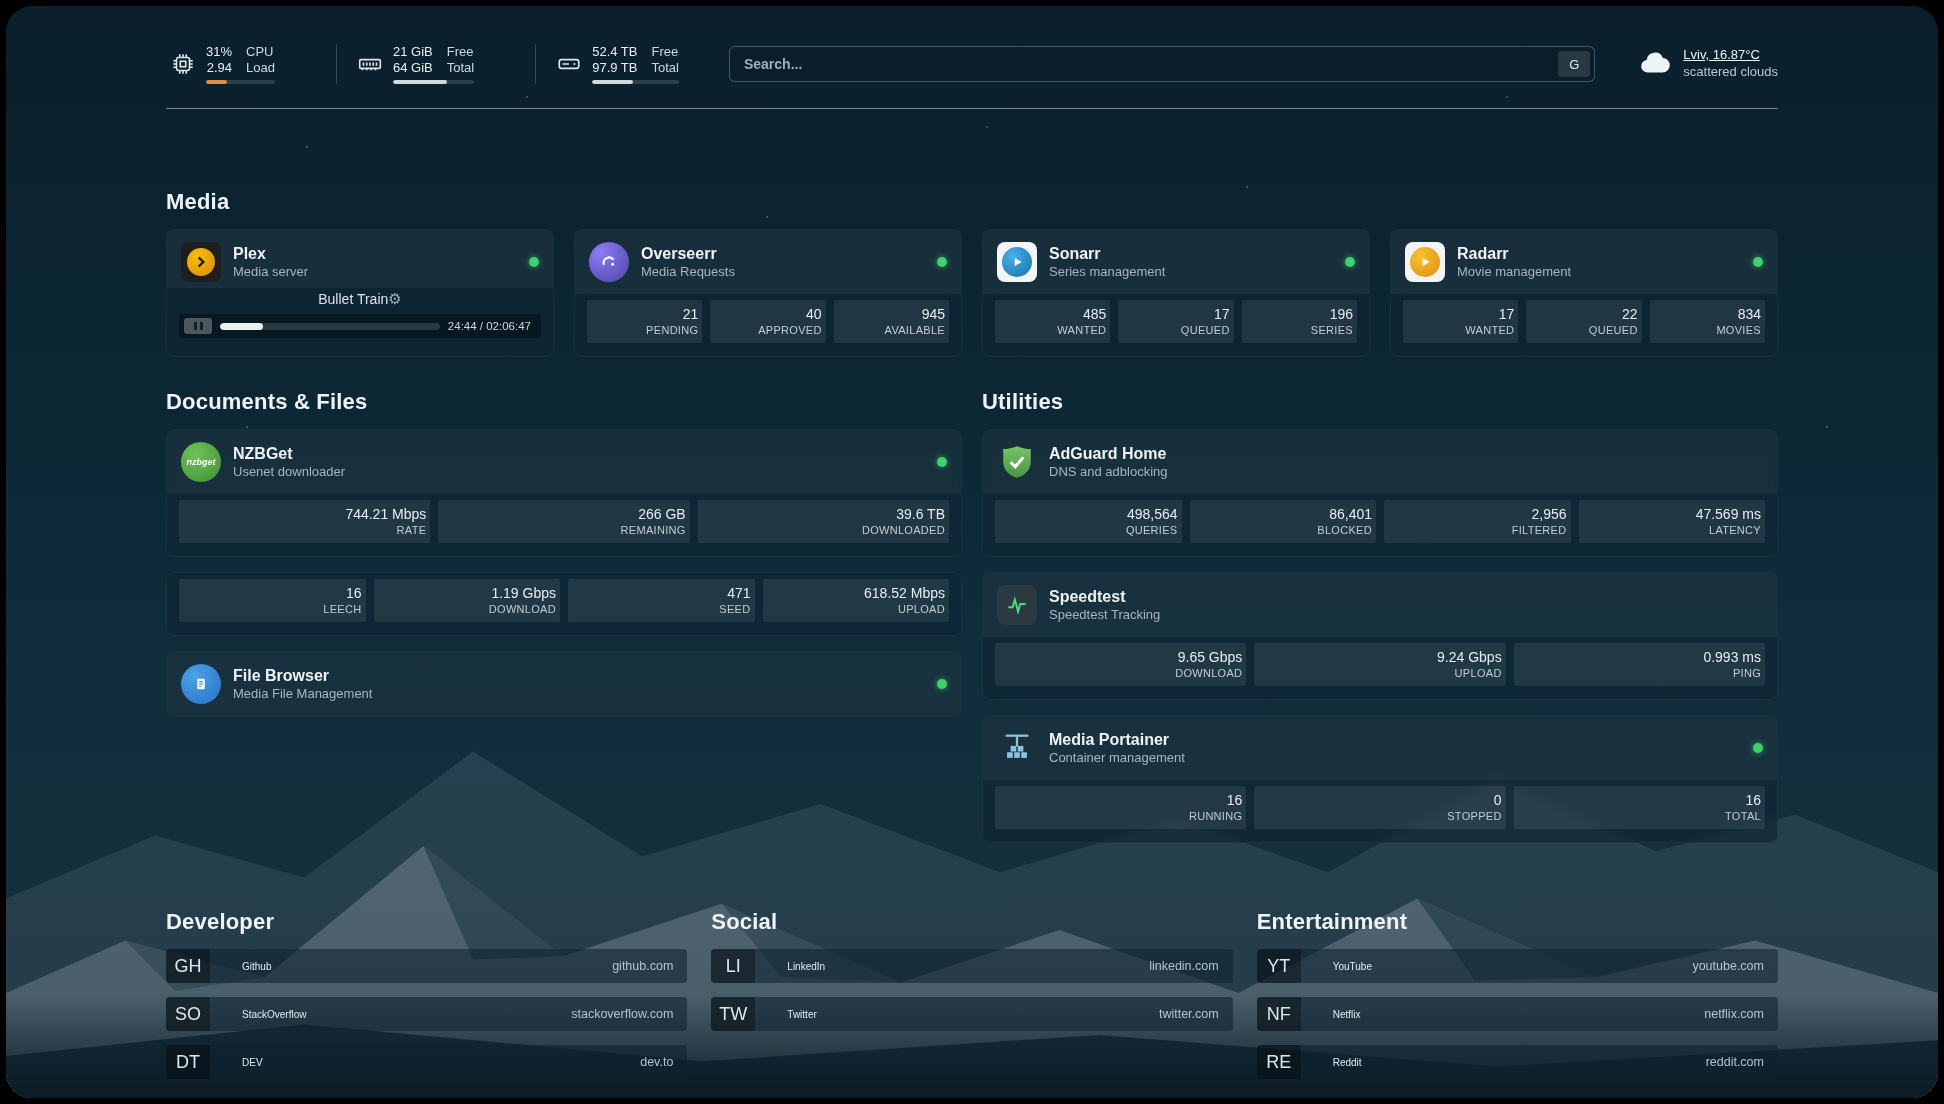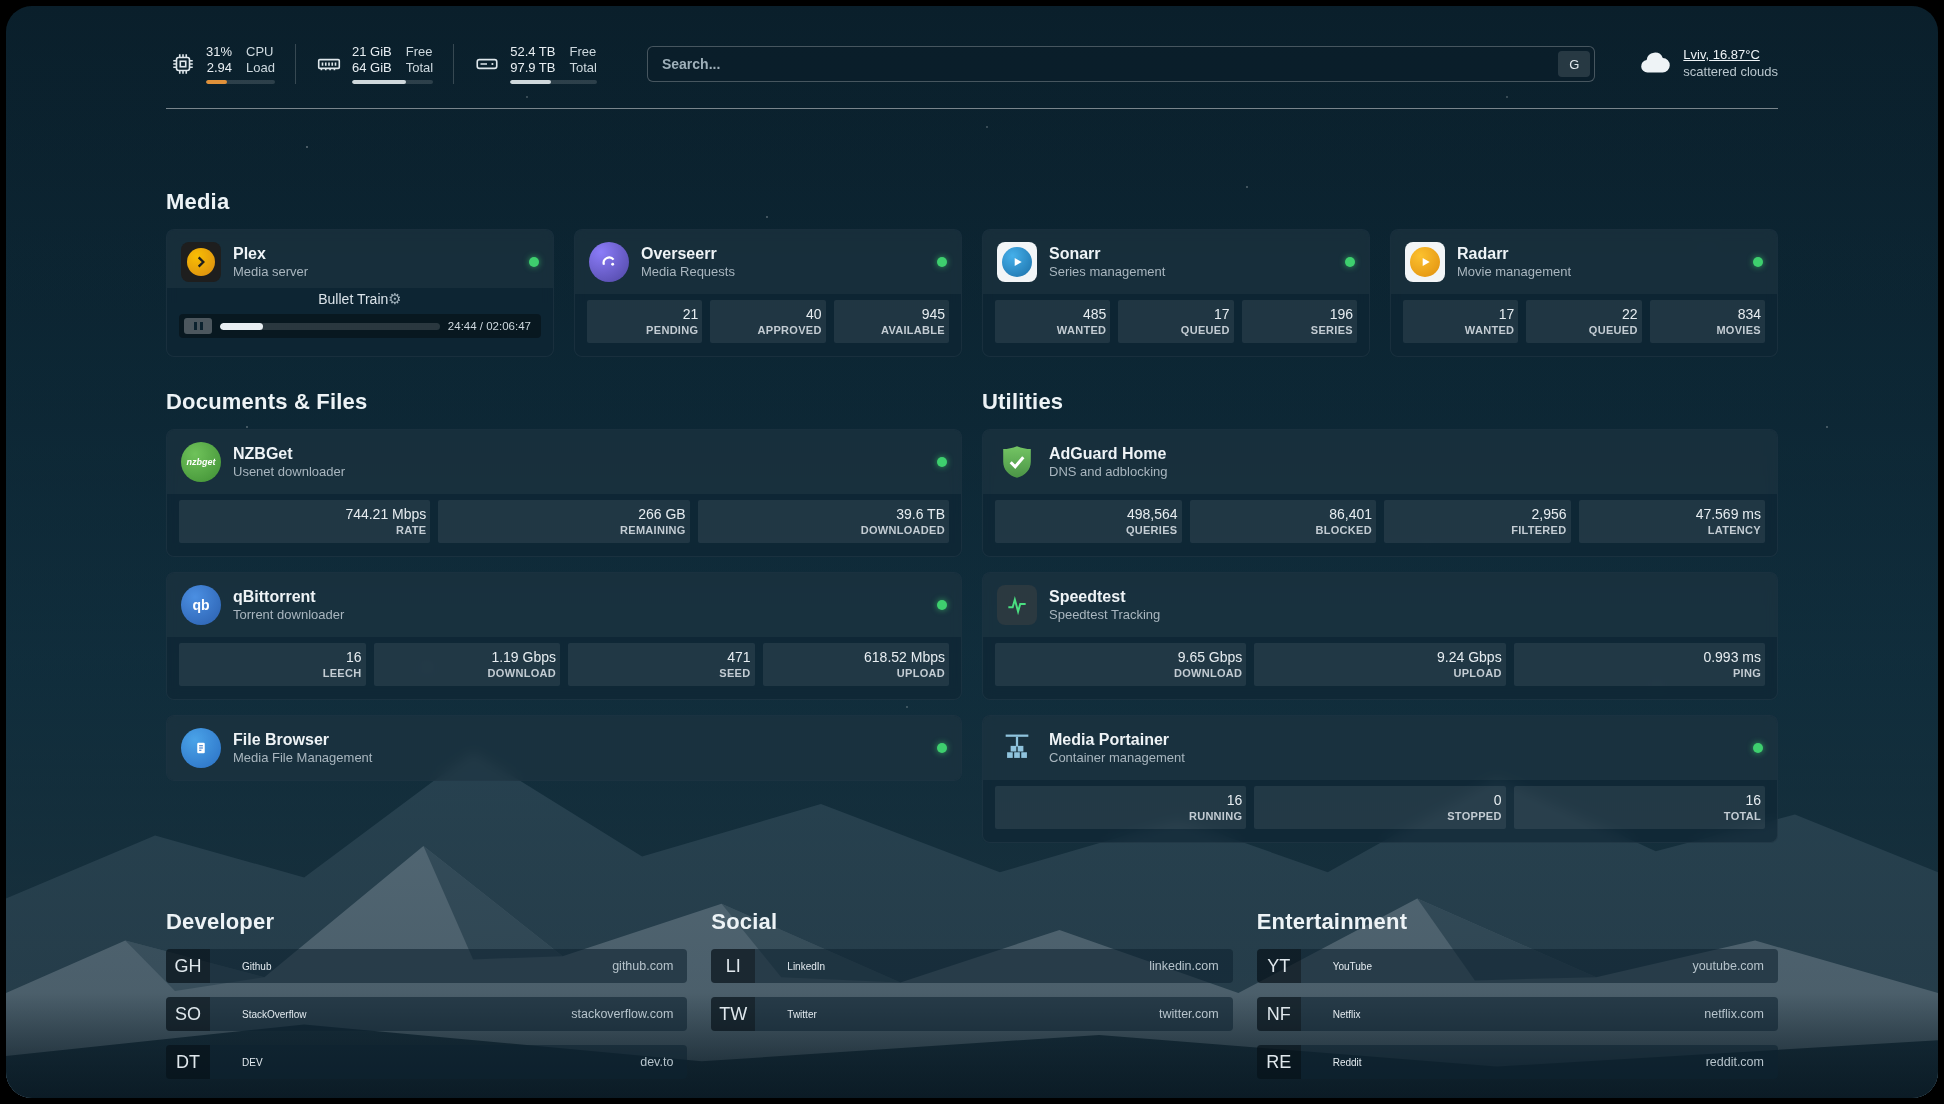--- a/index.html
+++ b/index.html
@@ -14,21 +14,21 @@
     box-shadow: 300px 140px rgba(255,255,255,.35), 520px 90px rgba(255,255,255,.25), 760px 210px rgba(255,255,255,.3),
       980px 120px rgba(255,255,255,.25), 1240px 180px rgba(255,255,255,.3), 1500px 90px rgba(255,255,255,.25),
       1700px 240px rgba(255,255,255,.3), 240px 420px rgba(255,255,255,.3), 640px 500px rgba(255,255,255,.25),
       1100px 460px rgba(255,255,255,.3), 1420px 540px rgba(255,255,255,.25), 1820px 420px rgba(255,255,255,.3),
       420px 660px rgba(255,255,255,.3), 900px 700px rgba(255,255,255,.25), 1650px 680px rgba(255,255,255,.3); }
 
   .content { position:relative; width:1612px; margin:0 auto; }
 
   
   .topbar { display:flex; align-items:center; padding-top:38px; }
-  .resources { display:flex; align-items:center; }
+  .resources { display:flex; align-items:center;gap:41px; }
   .res { display:flex; align-items:center; gap:10px; padding:0 20px; }
   .res:first-child { padding-left:4px; }
   .res + .res { border-left:1px solid rgba(255,255,255,0.18); }
   .res-icon { color:#dfe7ec; display:flex; }
   .res-grid { display:grid; grid-template-columns:auto auto; column-gap:14px; row-gap:1px; font-size:13px; }
   .res-val { color:#e8eef2; text-align:right; }
   .res-lab { color:#cdd8de; }
   .res-bar { grid-column:1 / -1; height:4px; margin-top:4px; background:rgba(255,255,255,0.14); border-radius:2px; overflow:hidden; }
   .res-bar i { display:block; height:100%; border-radius:2px; }
   .res-bar.cpu i { background:#e0913a; }
@@ -60,21 +60,21 @@
   .card-head { display:flex; align-items:center; gap:12px; padding:12px 14px; background:rgba(255,255,255,0.045); cursor:pointer; }
   .svc-icon { width:40px; height:40px; flex:0 0 40px; display:flex; align-items:center; justify-content:center; }
   .svc-names { flex:1; line-height:1.25; }
   .svc-name { color:#eef3f6; font-size:16px; font-weight:600; }
   .svc-sub { color:#a9b6bf; font-size:13px; }
   .dot { width:10px; height:10px; border-radius:50%; background:#3ecf6e; box-shadow:0 0 6px rgba(62,207,110,0.7); flex:0 0 10px; }
   .card-body { padding:6px 12px 13px; }
   .stats { display:flex; gap:8px; }
   .stat { flex:1; background:rgba(255,255,255,0.08); border-radius:2px; text-align:right; padding:6px 4px 7px; }
   .stat-val { color:#e7edf1; font-size:14px; }
-  .stat-lab { color:#c3ccd3; font-size:11px; font-weight:700; letter-spacing:0.3px; margin-top:2px; }
+  .stat-lab { color:#c3ccd3; font-size:11px; font-weight:400; letter-spacing:0.3px; margin-top:2px; }
 
   
   .plex-head { padding-bottom:6px; }
   .plex-track-row { display:flex; align-items:center; justify-content:center; padding:2px 14px 6px; }
   .plex-track { color:#dbe4ea; font-size:14px; }
   .gear { color:#9fb0ba; font-size:15px; cursor:pointer; background:none; border:none; font-family:inherit; }
   .player { display:flex; align-items:center; gap:8px; margin:0 12px 12px; background:rgba(0,0,0,0.35); border-radius:4px; padding:4px 10px 4px 5px; }
   .pause-btn { width:28px; height:16px; background:rgba(255,255,255,0.28); border:none; border-radius:3px; display:flex;
                align-items:center; justify-content:center; gap:3px; cursor:pointer; }
   .pause-btn i { width:3px; height:8px; background:#0c222e; display:block; }
@@ -372,30 +372,20 @@
                   </div>
               <div class="stat">
                 <div class="stat-val">39.6 TB</div>
                     <div class="stat-lab">DOWNLOADED</div>
                   </div>
             </div>
               </div>
           </div>
 
           <div class="card">
-            <div class="card-head">
-              <span class="svc-icon">
-                  <span class="ic-circle ic-qb">qb</span>
-                </span>
-              <span class="svc-names">
-                <span class="svc-name">qBittorrent</span>
-                <div class="svc-sub">Torrent downloader</div>
-              </span>
-              <span class="dot"></span>
-            </div>
             <div class="card-body">
                 <div class="stats">
               <div class="stat">
                 <div class="stat-val">16</div>
                     <div class="stat-lab">LEECH</div>
                   </div>
               <div class="stat">
                 <div class="stat-val">1.19 Gbps</div>
                     <div class="stat-lab">DOWNLOAD</div>
                   </div>

